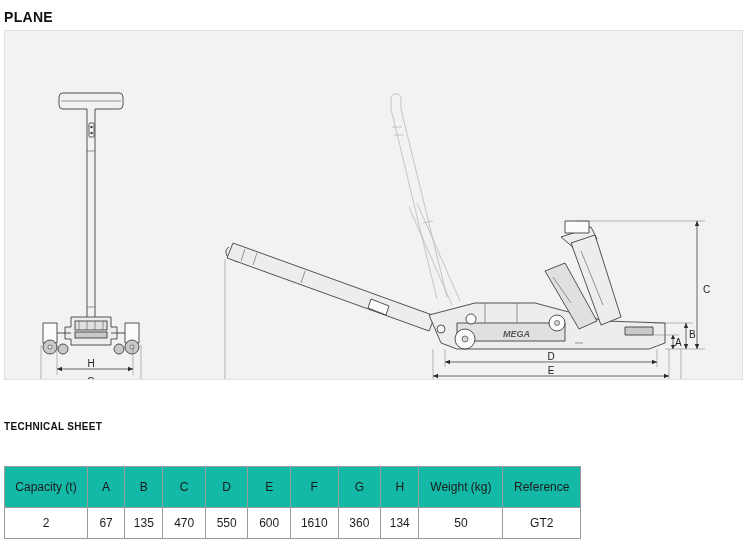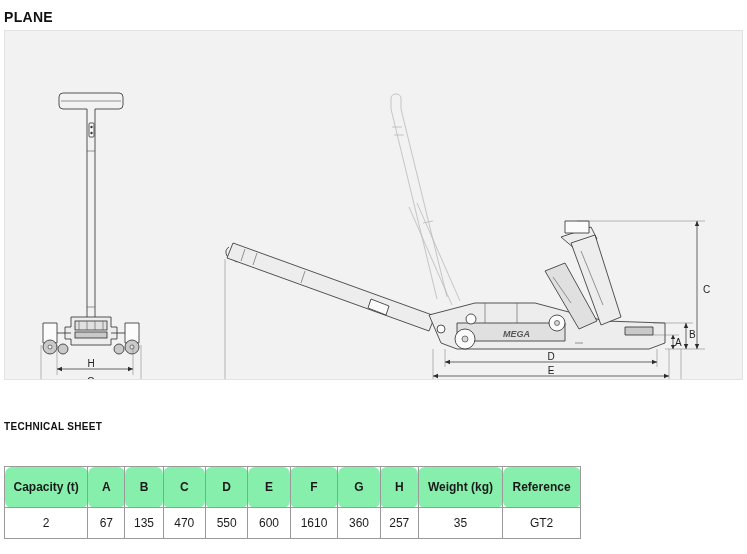--- a/index.html
+++ b/index.html
@@ -62,24 +62,23 @@
     font-size: 12px;
   }
   table.tech th, table.tech td {
     border: 1px solid #9a9a9a;
     text-align: center;
     color: #1a1a1a;
     font-weight: normal;
   }
   table.tech th {
     height: 38px;
-    font-weight: bold;
+    font-weight: normal;
     font-size: 12px;
-    background: #86efac;
-    border-radius: 7px;
+    background: #14b8a6;
   }
   table.tech td {
     height: 28px;
     font-size: 12px;
   }
   .col-cap { width: 86px; }
   .col-l { width: 38px; }
   .col-m { width: 43px; }
   .col-f { width: 48px; }
   .col-w { width: 89px; }
@@ -281,21 +280,21 @@
       <tbody>
         <tr>
           <td>2</td>
           <td>67</td>
           <td>135</td>
           <td>470</td>
           <td>550</td>
           <td>600</td>
           <td>1610</td>
           <td>360</td>
-          <td>257</td>
-          <td>35</td>
+          <td>134</td>
+          <td>50</td>
           <td>GT2</td>
         </tr>
       </tbody>
     </table>
   </div>
 
 </div>
 
 </body></html>

